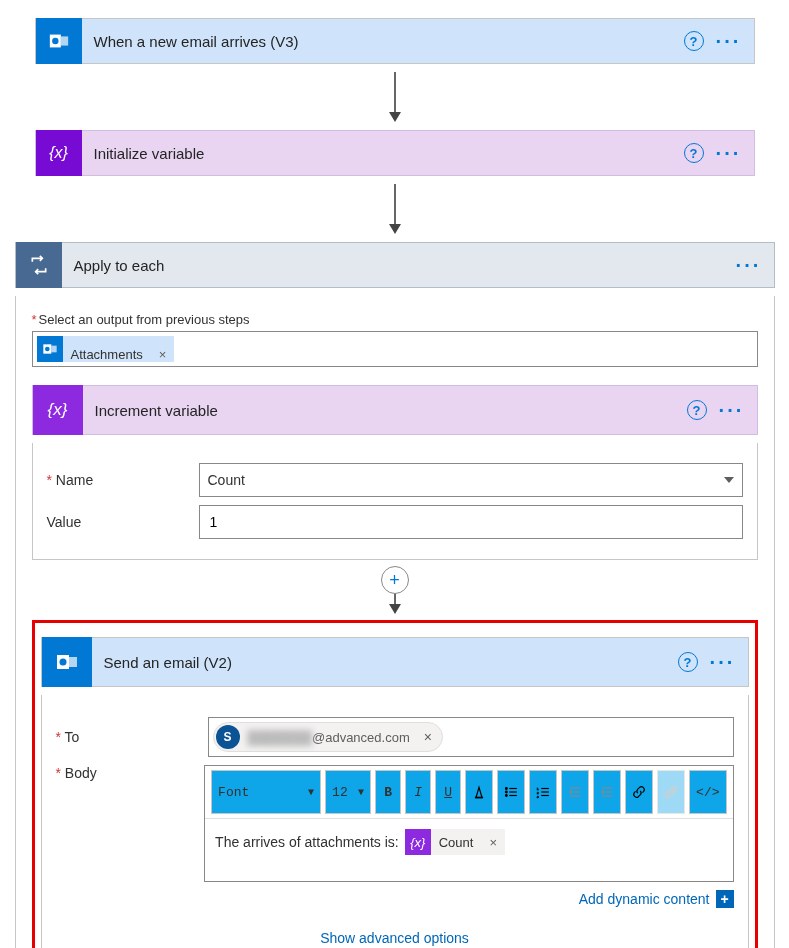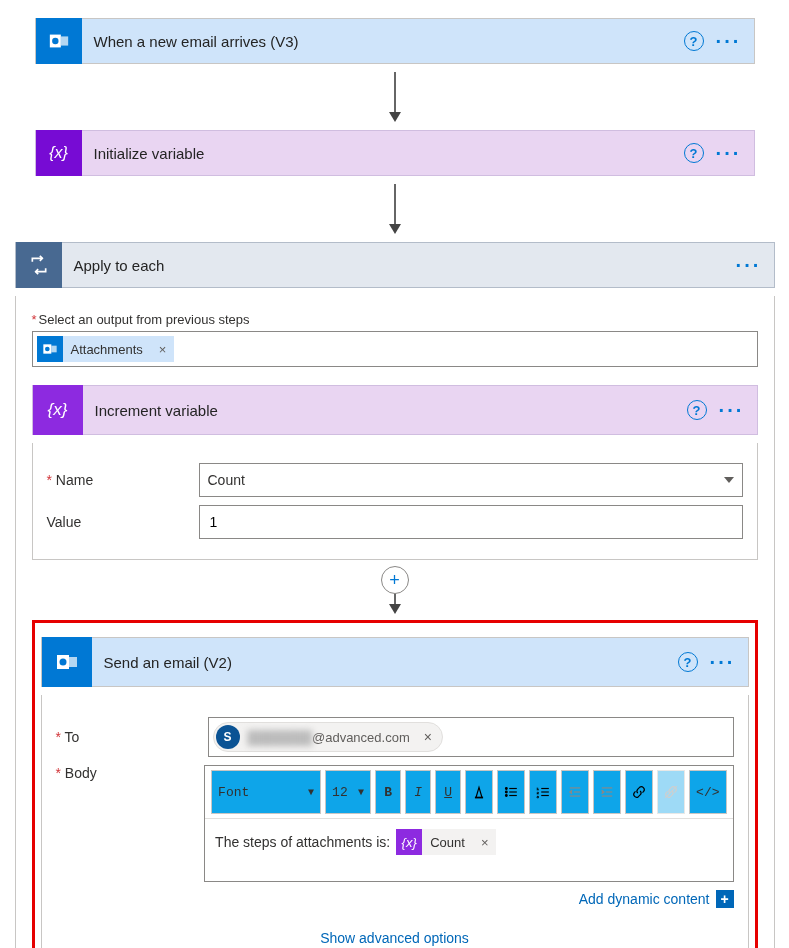--- a/index.html
+++ b/index.html
@@ -47,21 +47,21 @@
   .apply-body {
     width:760px; margin:0 auto; border:1px solid #c8c6c4; border-top:none;
     padding:16px 16px 20px 16px; background:#fff;
   }
   .field-label-row { font-size:13px; margin-bottom:4px; }
   .req { color:#d13438; margin-right:2px; }
   .select-output-box {
     border:1px solid #8a8886; padding:4px; display:flex; align-items:center; min-height:34px;
   }
   .token {
-    display:inline-flex; align-items:center; background:#cfe4fa; height:26px;
+    display:inline-flex; align-items:flex-end; background:#cfe4fa; height:26px;
     font-size:13px;
   }
   .token .tok-icon {
     width:26px; height:26px; background:#0078d4; display:flex; align-items:center; justify-content:center;
   }
   .token .tok-label { padding:0 8px; color:#323130; }
   .token .tok-close { padding:0 8px; color:#605e5c; cursor:default; }
   .inner-card { width:100%; margin-top:18px; }
   .inner-card .card { width:100%; }
   .inner-body { border:1px solid #c8c6c4; border-top:none; padding:12px 14px; }
@@ -339,21 +339,21 @@
               <div class="tbtn" style="opacity:0.4">
                 <svg width="14" height="14" viewBox="0 0 24 24" fill="none" stroke="#888" stroke-width="2">
                     <path d="M10 14 a5 5 0 0 1 0-7 l3-3 a5 5 0 0 1 7 7 l-2 2"></path>
                     <path d="M14 10 a5 5 0 0 1 0 7 l-3 3 a5 5 0 0 1 -7-7 l2-2"></path>
                     <line x1="2" y1="22" x2="22" y2="2"></line>
                   </svg>
               </div>
               <div class="tbtn">&lt;/&gt;</div>
             </div>
             <div class="rte-content">
-              <span>The steps of attachments is:</span>
+              <span>The arrives of attachments is:</span>
               <div class="var-token">
                 <div class="vicon">{x}</div>
                 <span style="padding:0 8px">Count</span>
                 <span style="padding:0 8px;color:#605e5c">×</span>
               </div>
             </div>
           </div>
         </div>
         <div class="link-row">
           <span class="link">Add dynamic content</span>

